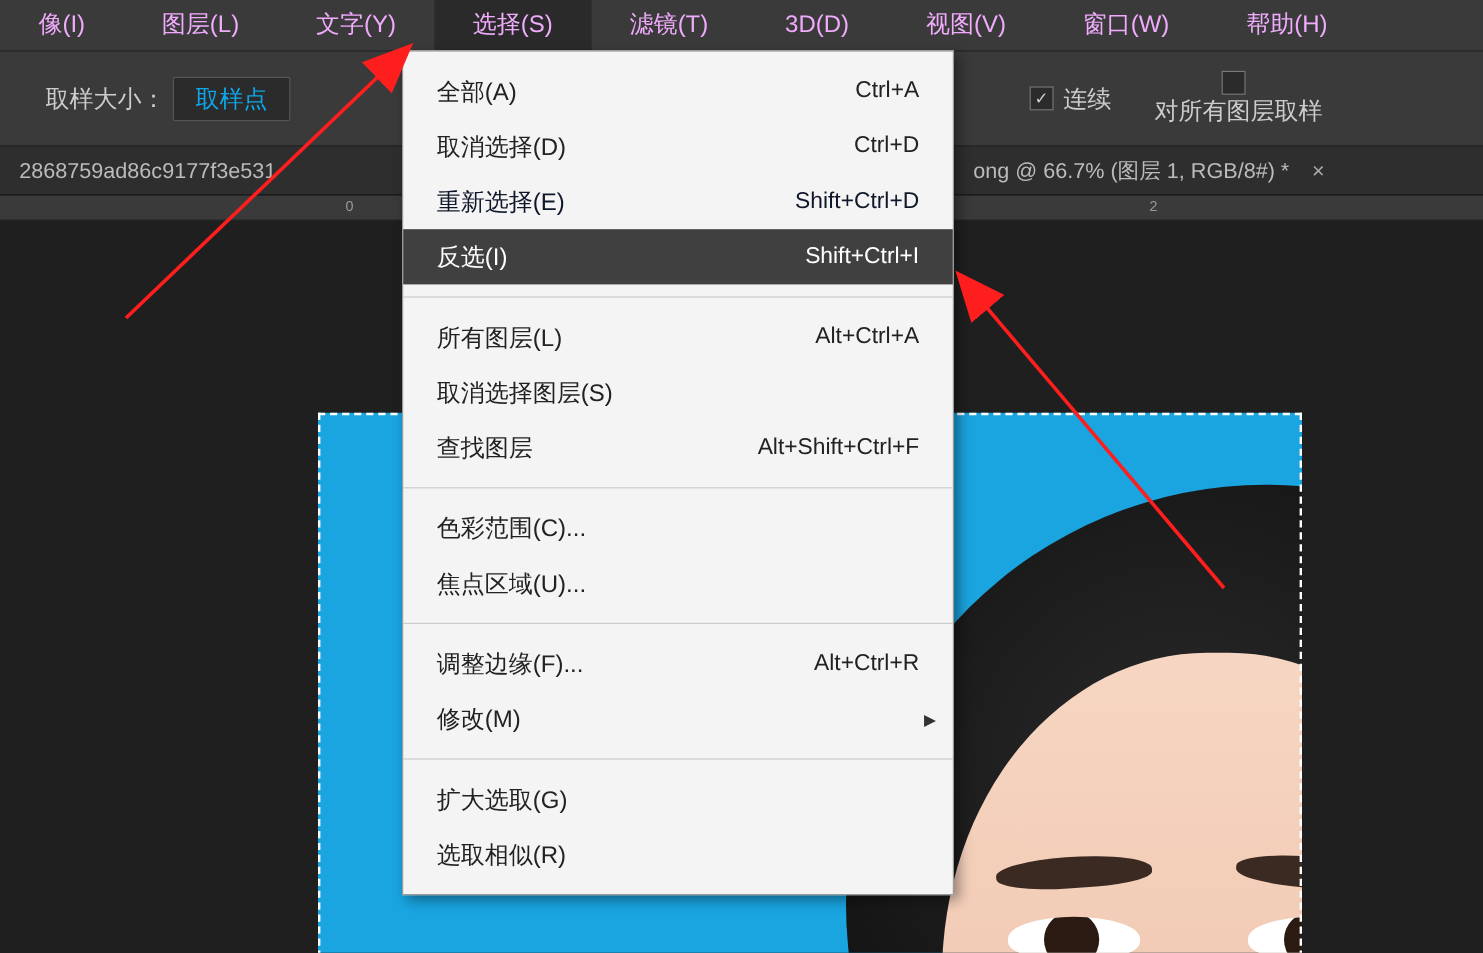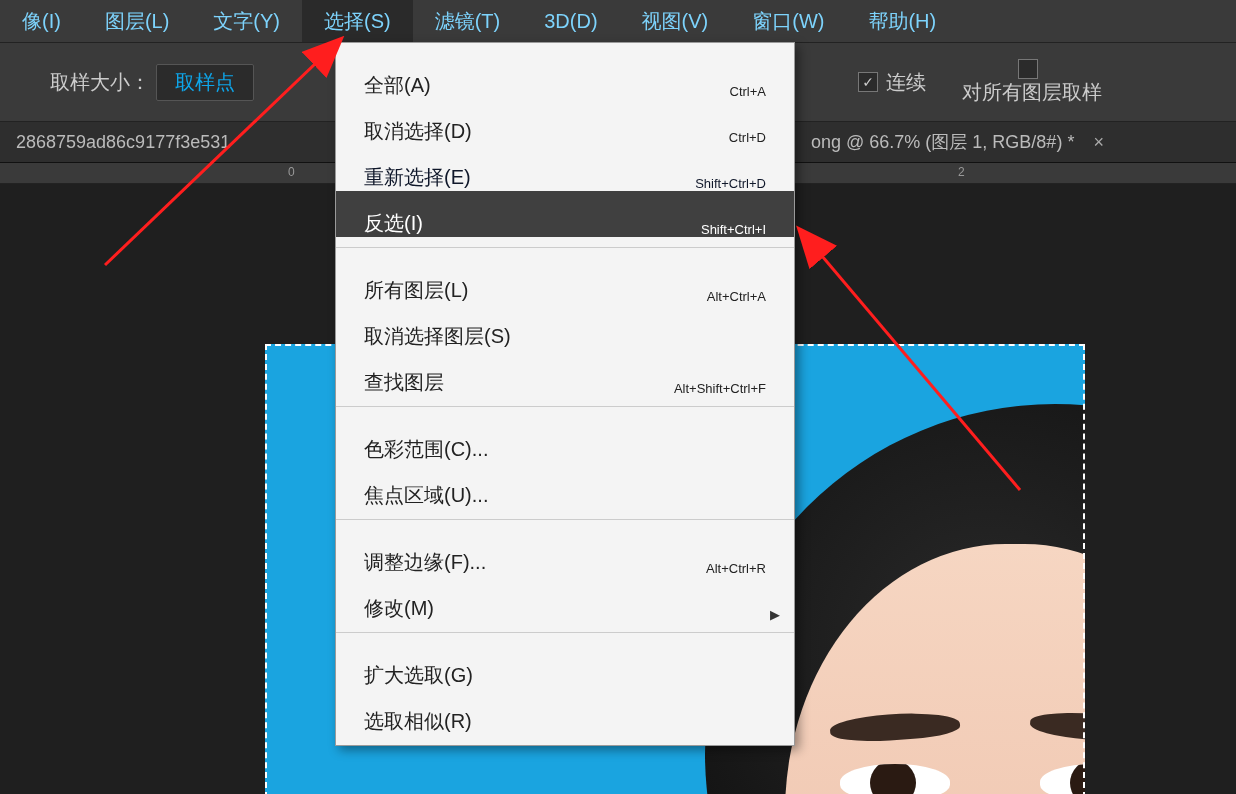--- a/index.html
+++ b/index.html
@@ -1,20 +1,20 @@
 <!DOCTYPE html>
 <html><head>
 <meta charset="utf-8">
 <style>
   html,body{margin:0;padding:0;width:1236px;height:794px;background:#1f1f1f;font-family:"Microsoft YaHei","SimSun",Arial,sans-serif;overflow:hidden;color:#ddd;}
   .menubar{height:42px;background:#3a3a3a;display:flex;align-items:center;border-bottom:1px solid #222;font-size:20px;}
-  .menubar .mitem{padding:0 22px;height:42px;line-height:42px;color:#7dd3fc;cursor:default;}
+  .menubar .mitem{padding:0 32px;height:42px;line-height:42px;color:#f0abfc;cursor:default;}
   .menubar .mitem.active{background:#2a2a2a;}
   .optionsbar{height:78px;background:#3a3a3a;border-bottom:1px solid #222;display:flex;align-items:center;font-size:20px;color:#ccc;position:relative;}
-  .optionsbar .lbl{margin-left:50px;margin-right:6px;}
+  .optionsbar .lbl{margin-left:38px;margin-right:6px;}
   .optionsbar .field{background:#2b2b2b;border:1px solid #555;padding:4px 18px;border-radius:2px;color:#0ea5e9;}
   .optionsbar .chk{display:inline-flex;align-items:center;margin-left:30px;}
   .optionsbar .box{width:18px;height:18px;border:1px solid #777;background:#2b2b2b;margin-right:8px;display:inline-flex;align-items:center;justify-content:center;font-size:14px;color:#ccc;}
   .tabbar{height:40px;background:#2e2e2e;border-bottom:1px solid #111;display:flex;align-items:flex-end;font-size:18px;color:#bbb;position:relative;}
   .tabbar .tab{padding:0 16px;height:40px;line-height:40px;white-space:nowrap;overflow:hidden;}
   .tabbar .close{margin-left:14px;color:#aaa;}
   .ruler-h{height:20px;background:#3a3a3a;border-bottom:1px solid #222;position:relative;font-size:12px;color:#999;}
   .ruler-h span{position:absolute;top:2px;}
   .canvas-area{position:relative;width:1236px;height:614px;background:#1f1f1f;}
   .photo{position:absolute;left:265px;top:160px;width:820px;height:454px;background:#1aa4e0;overflow:hidden;}
@@ -24,24 +24,24 @@
   .brow.l{left:565px;top:370px;transform:rotate(-4deg);}
   .brow.r{left:765px;top:370px;transform:rotate(4deg);}
   .eye{position:absolute;width:110px;height:36px;border-radius:60% 60% 50% 50%;background:#fff;overflow:hidden;}
   .eye .iris{position:absolute;left:30px;top:-4px;width:46px;height:46px;border-radius:50%;background:#2a1a12;}
   .eye.l{left:575px;top:420px;}
   .eye.r{left:775px;top:420px;}
   .marquee{position:absolute;left:265px;top:160px;width:820px;height:454px;border:2px dashed #fff;box-sizing:border-box;pointer-events:none;}
   
   .dropdown{position:absolute;left:335px;top:42px;width:458px;background:#f4f4f4;border:1px solid #9a9a9a;box-shadow:4px 4px 10px rgba(0,0,0,.4);font-size:20px;color:#222;z-index:50;}
   .dropdown .grp{padding:10px 0;border-bottom:1px solid #ccc;}
-  .dropdown .row{height:46px;display:flex;align-items:flex-end;padding:0 28px;justify-content:space-between;position:relative;}
+  .dropdown .row{height:46px;display:flex;align-items:center;padding:0 28px;justify-content:space-between;position:relative;}
   .dropdown .row.disabled{color:#0f172a;}
   .dropdown .row.hl{background:#404040;color:#fff;}
-  .dropdown .row .sc{font-size:13px;}
+  .dropdown .row .sc{font-size:19px;}
   .dropdown .row .arrow{position:absolute;right:14px;font-size:13px;color:#333;}
   
   .arrow-svg{position:absolute;left:0;top:0;pointer-events:none;z-index:100;}
 </style>
 </head>
 <body>
 
 <div class="menubar">
   <div class="mitem">像(I)</div>
   <div class="mitem">图层(L)</div>

